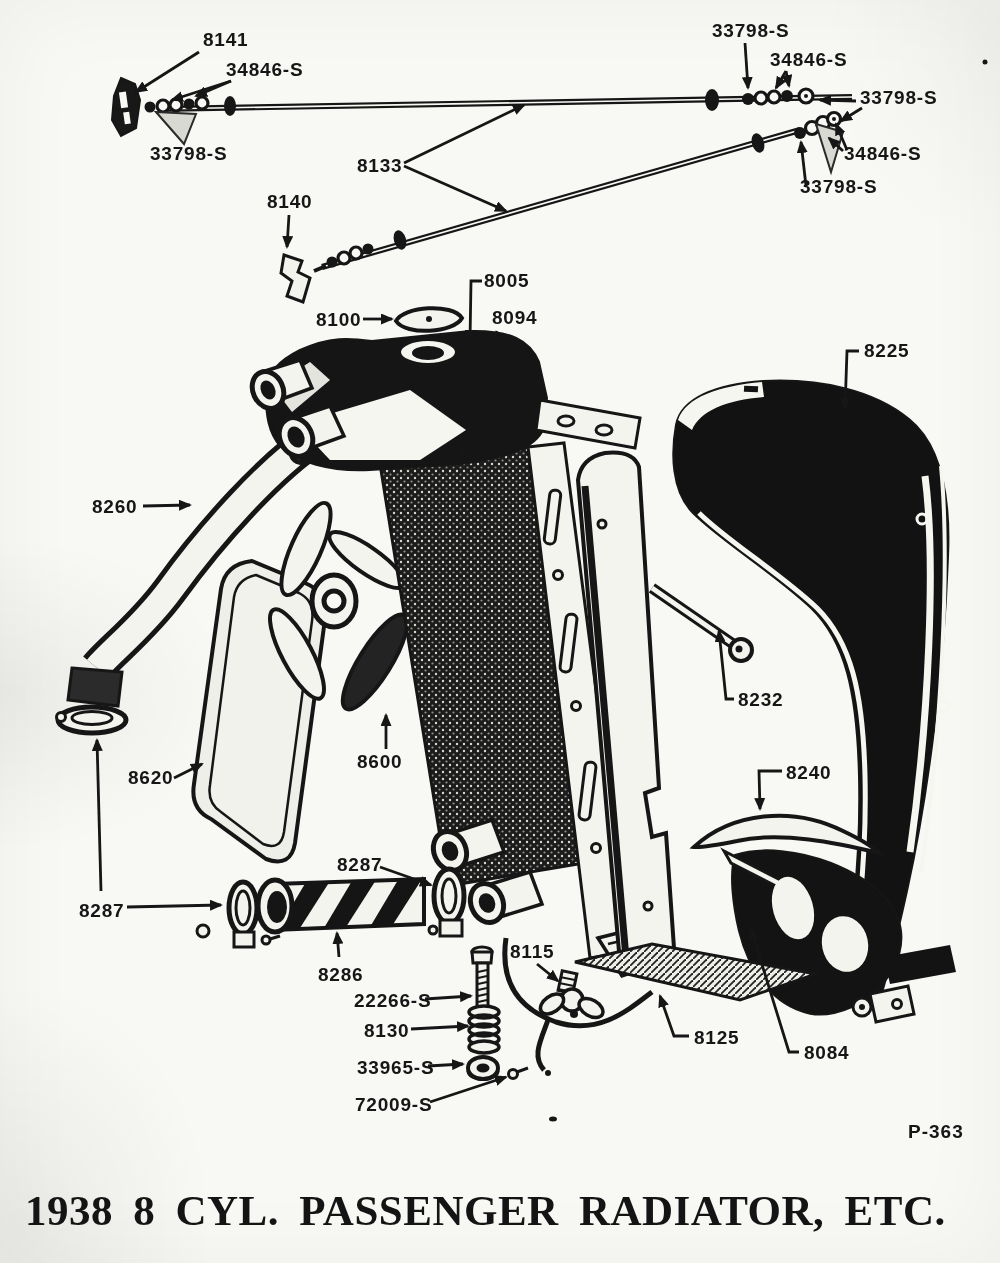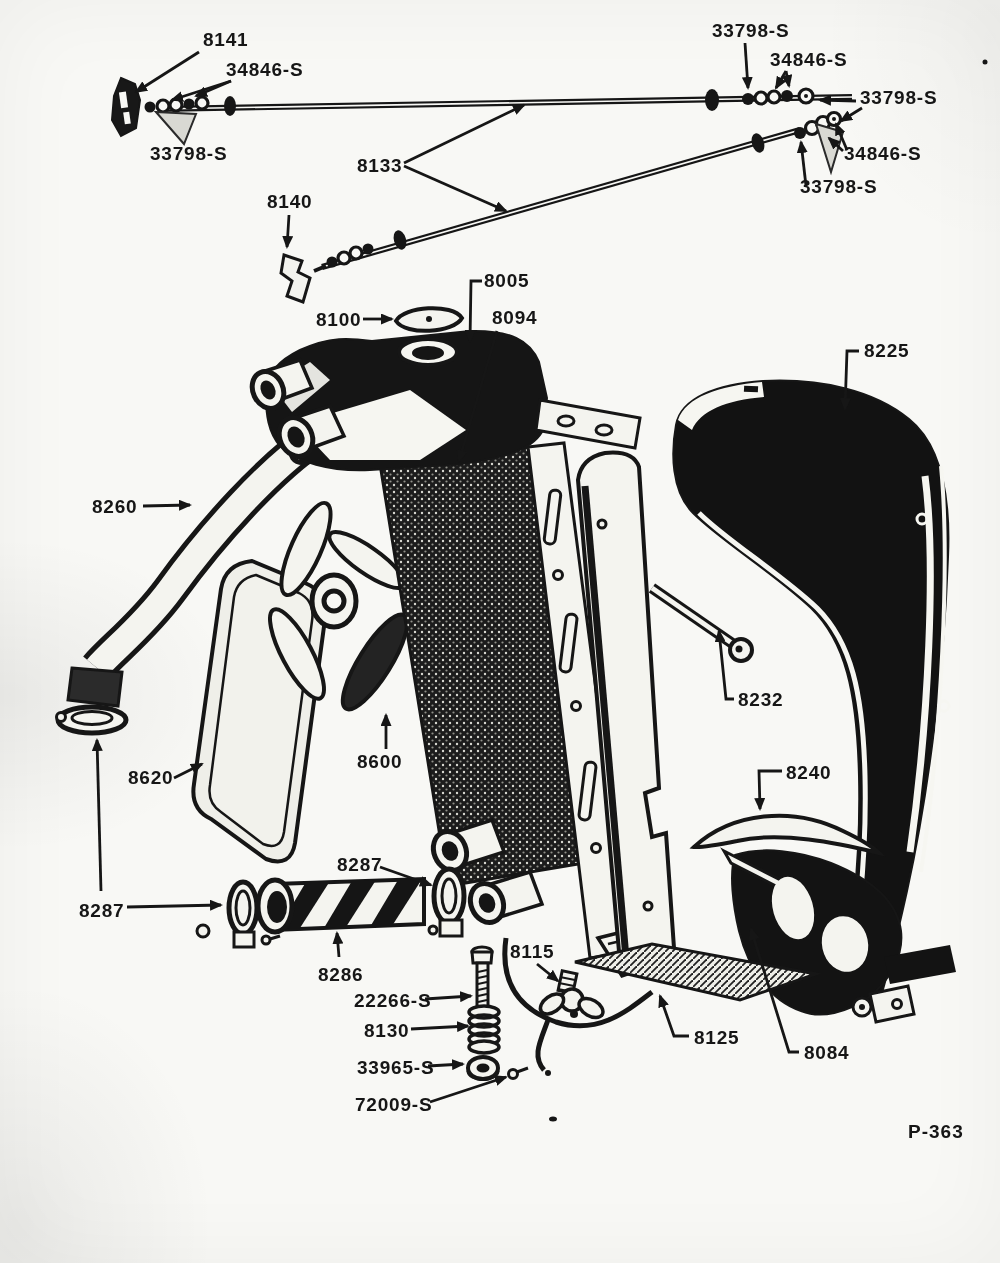--- a/index.html
+++ b/index.html
@@ -345,14 +345,15 @@
     <text class="plabel" x="364" y="1037">8130</text>
     <text class="plabel" x="357" y="1074">33965-S</text>
     <text class="plabel" x="355" y="1111">72009-S</text>
     <text class="plabel" x="694" y="1044">8125</text>
     <text class="plabel" x="804" y="1059">8084</text>
   </g>
 
   <text class="pref" x="908" y="1138">P-363</text>
 </svg>
 
+<div class="caption">1938 8 CYL. PASSENGER RADIATOR, ETC.</div>
 
 </div>
 
 </body></html>

